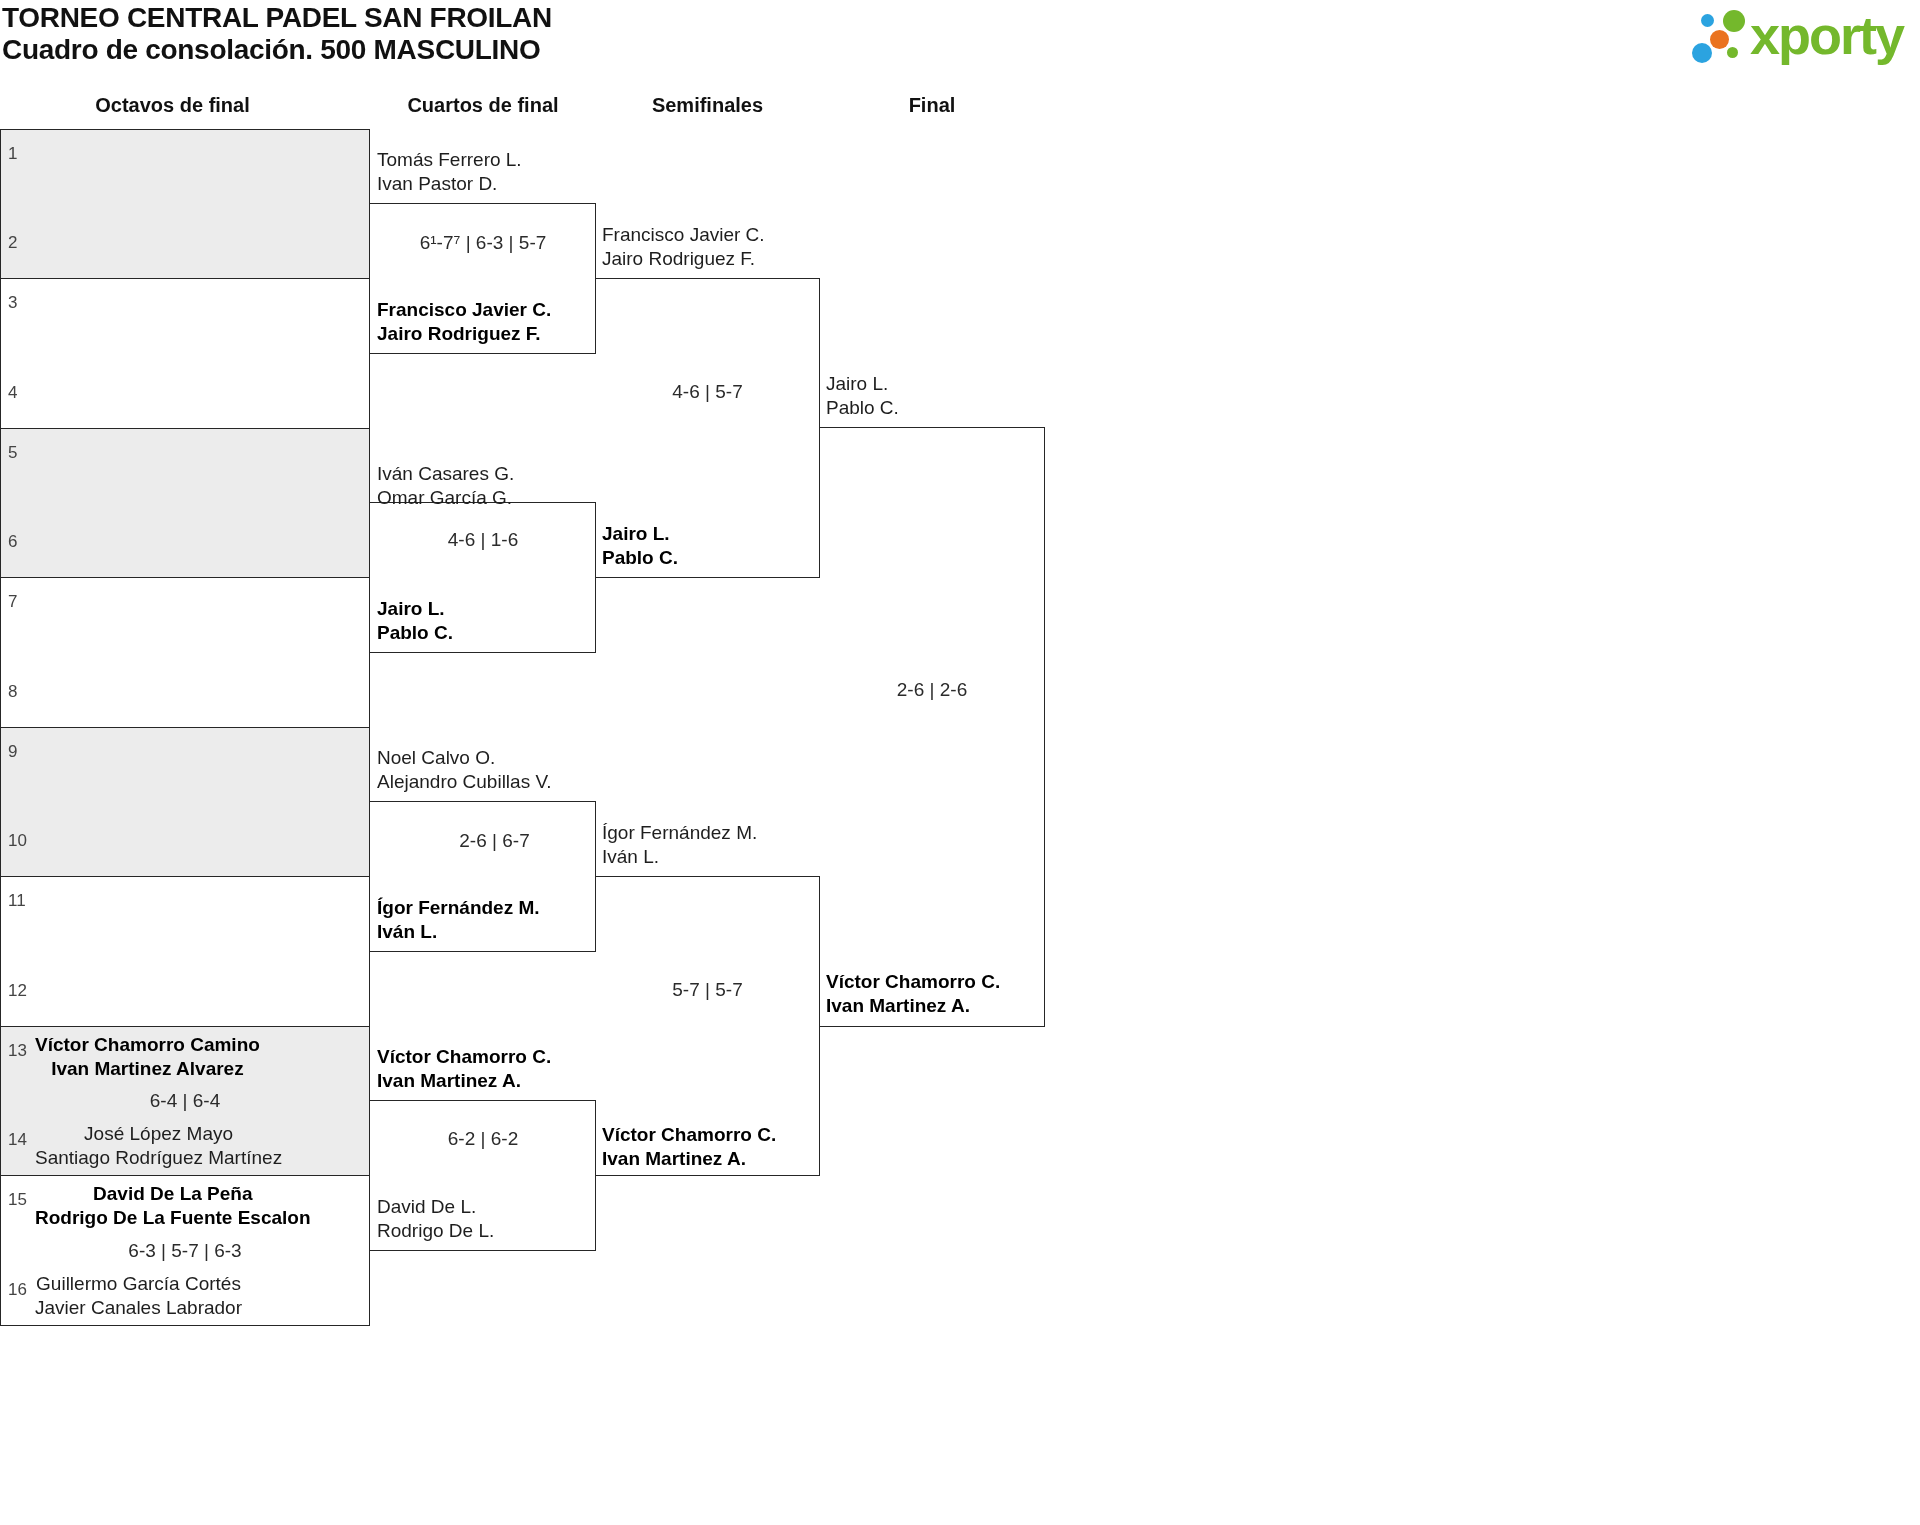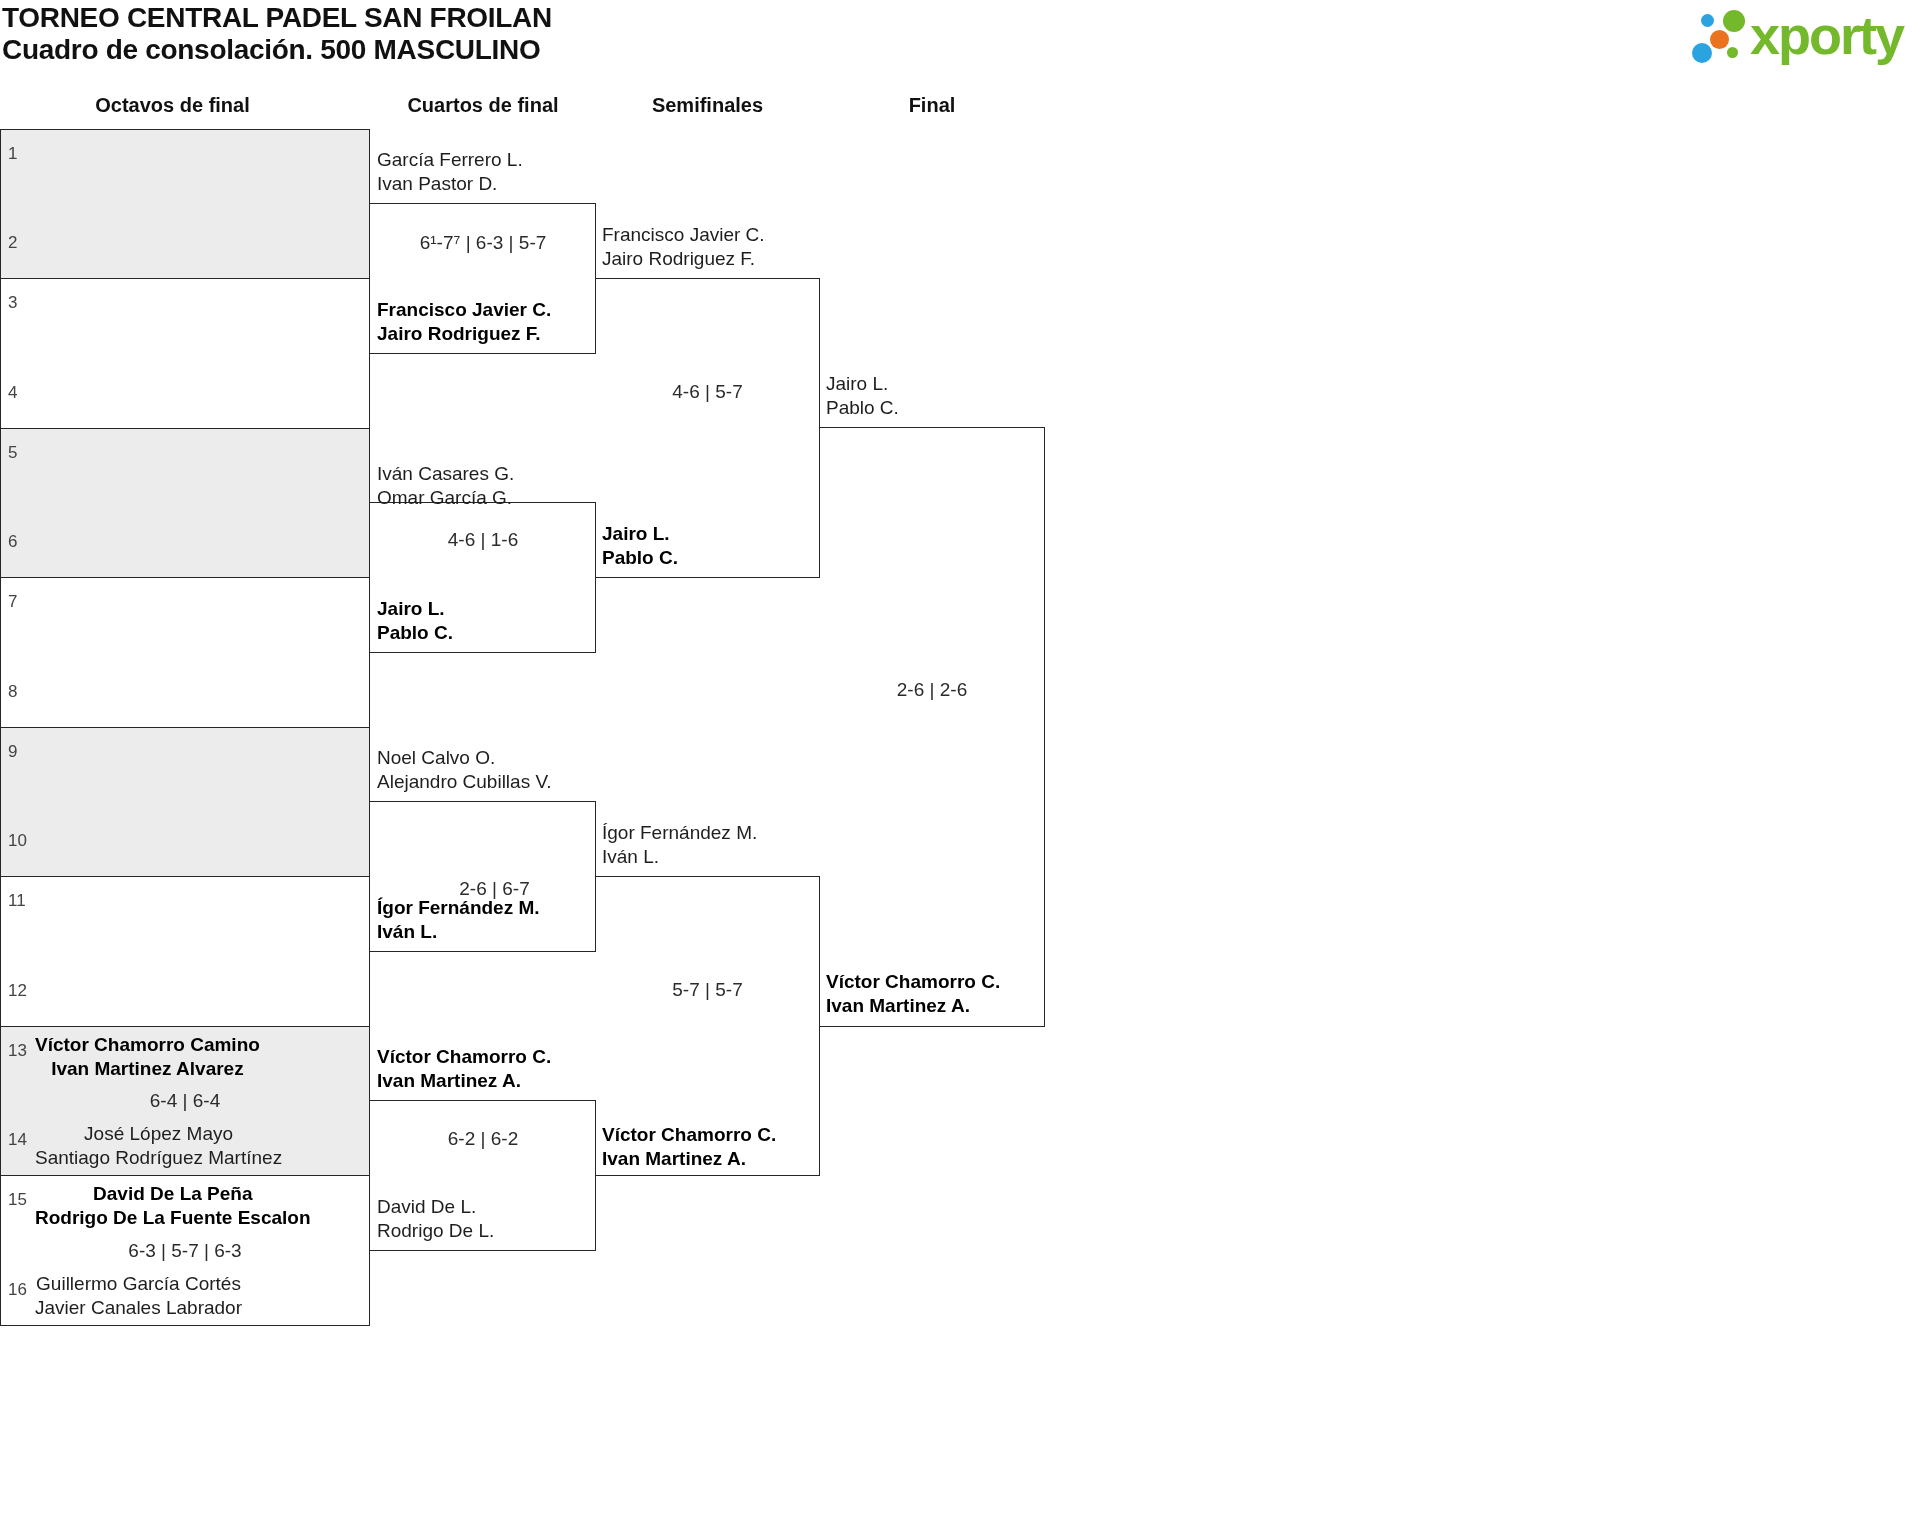--- a/index.html
+++ b/index.html
@@ -200,21 +200,21 @@
         </div>
     </div>
   </div>
 
   <div class="shape" style="left:370px;width:226px;top:203px;height:151px;"></div>
   <div class="shape" style="left:370px;width:226px;top:502px;height:151px;"></div>
   <div class="shape" style="left:370px;width:226px;top:801px;height:151px;"></div>
   <div class="shape" style="left:370px;width:226px;top:1100px;height:151px;"></div>
 
   <div class="pair" style="left:377px;top:148px;">
-      <span>García Ferrero L.</span>
+      <span>Tomás Ferrero L.</span>
       <span>Ivan Pastor D.</span>
     </div>
   <div class="fscore score" style="left:370px;width:226px;top:231px;">6¹-7⁷ | 6-3 | 5-7</div>
   <div class="pair bold" style="left:377px;top:298px;">
       <span>Francisco Javier C.</span>
       <span>Jairo Rodriguez F.</span>
     </div>
 
   <div class="pair" style="left:377px;top:447px;margin-top:15px;">
       <span>Iván Casares G.</span>
@@ -223,21 +223,21 @@
   <div class="fscore score" style="left:370px;width:226px;top:528px;">4-6 | 1-6</div>
   <div class="pair bold" style="left:377px;top:597px;">
       <span>Jairo L.</span>
       <span>Pablo C.</span>
     </div>
 
   <div class="pair" style="left:377px;top:746px;">
       <span>Noel Calvo O.</span>
       <span>Alejandro Cubillas V.</span>
     </div>
-  <div class="fscore score" style="left:370px;width:249px;top:829px;margin-top:48px;">2-6 | 6-7</div>
+  <div class="fscore score" style="left:370px;width:249px;top:829px;">2-6 | 6-7</div>
   <div class="pair bold" style="left:377px;top:896px;">
       <span>Ígor Fernández M.</span>
       <span>Iván L.</span>
     </div>
 
   <div class="pair bold" style="left:377px;top:1045px;">
       <span>Víctor Chamorro C.</span>
       <span>Ivan Martinez A.</span>
     </div>
   <div class="fscore score" style="left:370px;width:226px;top:1127px;">6-2 | 6-2</div>

